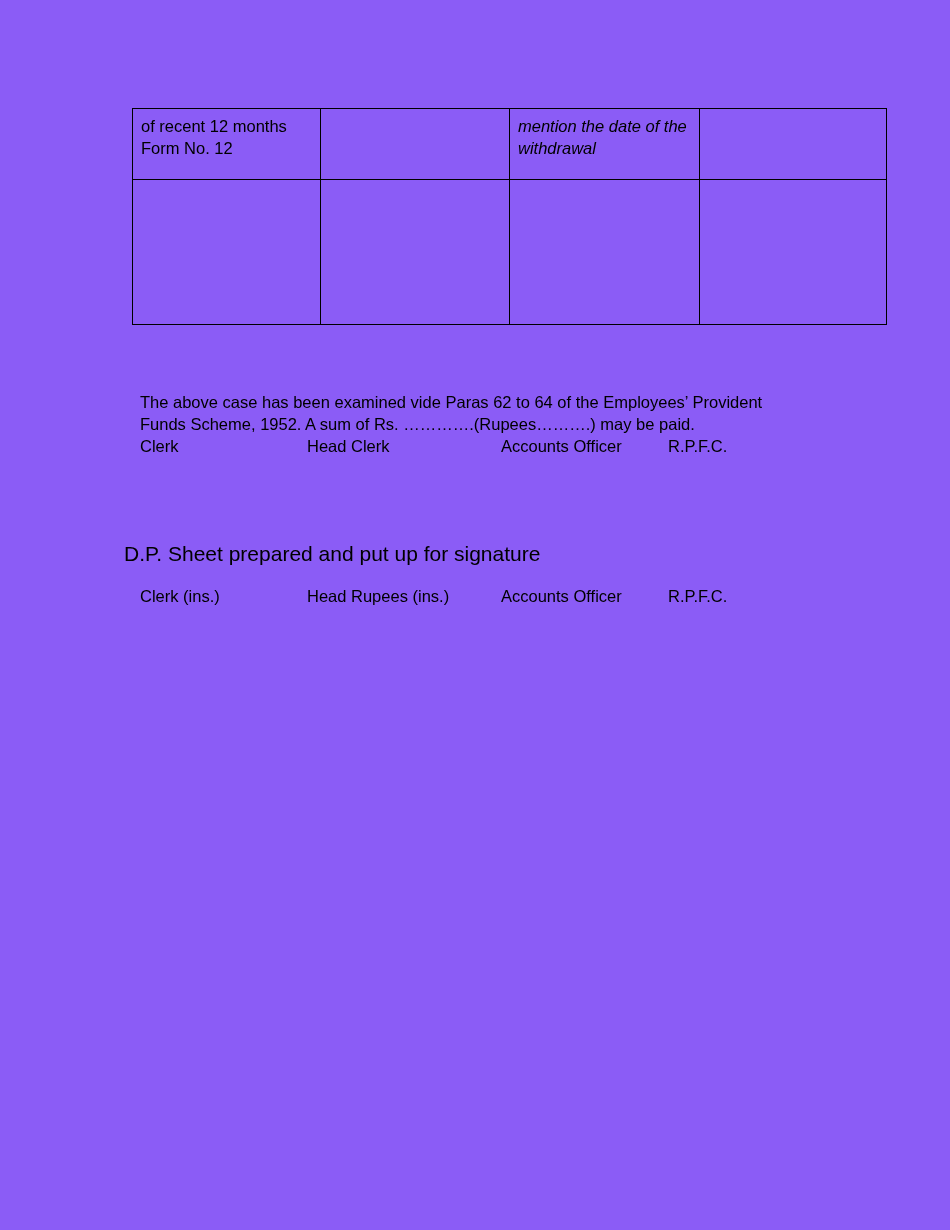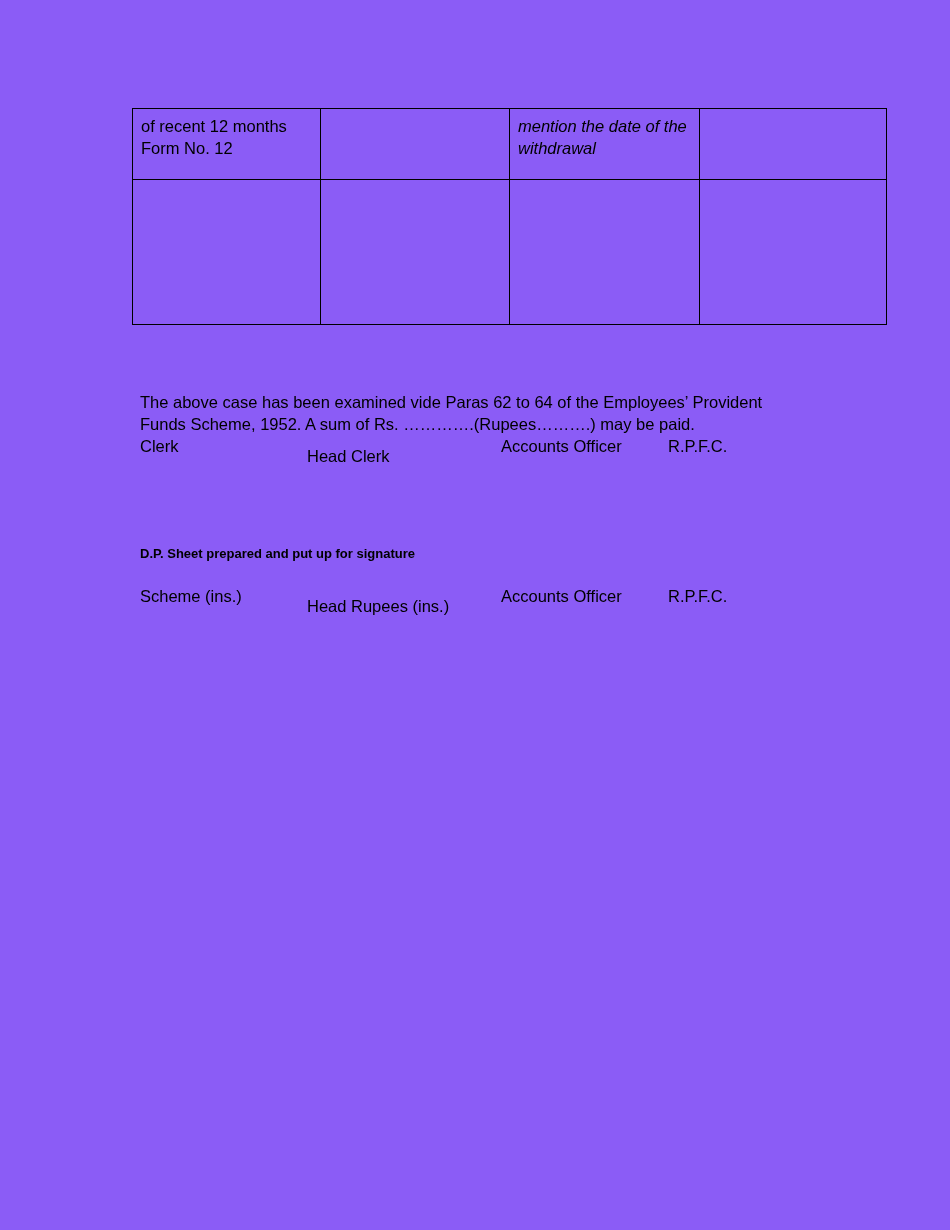--- a/index.html
+++ b/index.html
@@ -70,46 +70,45 @@
     height: 22px;
     font-size: 16.5px;
     line-height: 22px;
   }
   .sig-row .cell {
     position: absolute;
     top: 0;
     white-space: nowrap;
   }
   .sig-clerk      { left: 140px; }
-  .sig-headclerk  { left: 307px; margin-top: 10px; }
+  .sig-headclerk  { left: 307px; }
   .sig-accounts   { left: 501px; }
   .sig-rpfc       { left: 668px; }
 
   #signature-row-1 { top: 435px; }
   #signature-row-2 { top: 585px; }
 
   .section-heading {
     position: absolute;
     left: 140px;
     top: 499px;
     width: 670px;
     text-align: center;
     font-size: 16.5px;
     line-height: 22px;
     font-weight: bold;
   }
 
   .subline {
     position: absolute;
-    left: 140px;
+    left: 124px;
     top: 543px;
-    font-size: 13px;
+    font-size: 21px;
     line-height: 22px;
     white-space: nowrap;
-    font-weight: bold;
   }
 </style>
 </head>
 <body>
 
 <div class="page">
 
   <table class="form-table">
     <tbody>
       <tr class="row-head">
@@ -133,19 +132,19 @@
     <span class="cell sig-clerk">Clerk</span>
     <span class="cell sig-headclerk">Head Clerk</span>
     <span class="cell sig-accounts">Accounts Officer</span>
     <span class="cell sig-rpfc">R.P.F.C.</span>
   </div>
 
 
   <div class="subline">D.P. Sheet prepared and put up for signature</div>
 
   <div class="sig-row" id="signature-row-2">
-    <span class="cell sig-clerk">Scheme (ins.)</span>
+    <span class="cell sig-clerk">Clerk (ins.)</span>
     <span class="cell sig-headclerk">Head Rupees (ins.)</span>
     <span class="cell sig-accounts">Accounts Officer</span>
     <span class="cell sig-rpfc">R.P.F.C.</span>
   </div>
 
 </div>
 
 </body></html>

